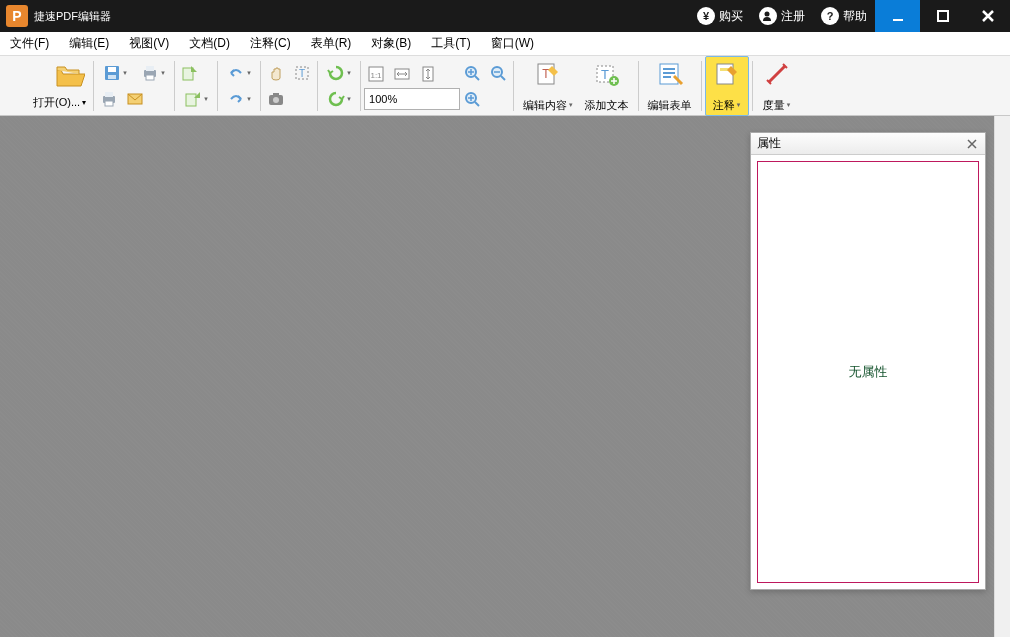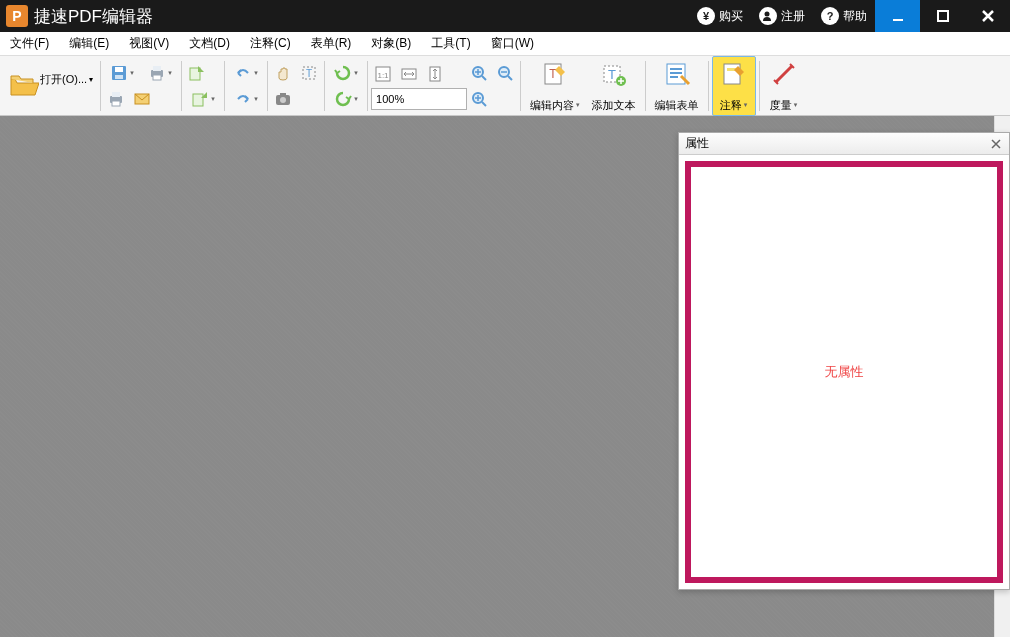--- a/index.html
+++ b/index.html
@@ -1,37 +1,37 @@
 <!DOCTYPE html>
 <html><head>
   <meta charset="utf-8">
   <style>
     * { margin: 0; padding: 0; box-sizing: border-box; }
     body { font-family: "Microsoft YaHei", Arial, sans-serif; font-size: 12px; width: 1010px; height: 637px; overflow: hidden; background: #fff; }
     
     
     .titlebar { height: 32px; background: #1a1a1a; display: flex; align-items: center; color: #fff; }
     .titlebar .app-icon { width: 22px; height: 22px; background: #e8872e; border-radius: 3px; margin: 0 6px 0 6px; display: flex; align-items: center; justify-content: center; font-weight: bold; color: #fff; font-size: 14px; }
-    .titlebar .title { flex: 0 0 auto; font-size: 17px; }
+    .titlebar .title { flex: 0 0 auto; font-size: 11px; }
     .titlebar .spacer { flex: 1; }
     .titlebar .header-btn { display: flex; align-items: center; padding: 0 8px; height: 32px; cursor: pointer; }
     .titlebar .header-btn .icon-circle { width: 18px; height: 18px; border-radius: 50%; background: #fff; color: #1a1a1a; display: flex; align-items: center; justify-content: center; font-size: 11px; font-weight: bold; margin-right: 4px; }
     .titlebar .win-controls { display: flex; }
     .titlebar .win-btn { width: 45px; height: 32px; display: flex; align-items: center; justify-content: center; cursor: pointer; }
     .titlebar .win-btn.minimize { background: #0a7dd8; }
     .titlebar .win-btn svg { width: 14px; height: 14px; }
     
     
     .menubar { height: 24px; background: #fff; border-bottom: 1px solid #ddd; display: flex; align-items: center; }
     .menubar .menu-item { padding: 0 10px; height: 24px; display: flex; align-items: center; cursor: pointer; font-size: 12px; }
     
     
     .toolbar { height: 60px; background: #f5f5f5; border-bottom: 1px solid #c8c8c8; display: flex; align-items: center; padding: 2px 4px; }
     .toolbar .divider { width: 1px; height: 50px; background: #ccc; margin: 0 3px; }
-    .toolbar .big-btn { display: flex; flex-direction: row; align-items: flex-start; padding: 2px 4px; cursor: pointer; border-radius: 2px; }
+    .toolbar .big-btn { display: flex; flex-direction: column; align-items: flex-end; padding: 2px 4px; cursor: pointer; border-radius: 2px; margin-left: 25px; }
     .toolbar .big-btn .icon { width: 32px; height: 32px; display: flex; align-items: center; justify-content: center; }
     .toolbar .big-btn .label { font-size: 11px; margin-top: 2px; display: flex; align-items: center; }
     .toolbar .big-btn .label .arrow { font-size: 8px; margin-left: 2px; }
     .toolbar .row { display: flex; gap: 2px; }
     .toolbar .col { display: flex; flex-direction: column; gap: 2px; }
     .toolbar .small-btn { width: 24px; height: 24px; display: flex; align-items: center; justify-content: center; cursor: pointer; border-radius: 2px; }
     .toolbar .small-btn.with-arrow { width: 36px; }
     .toolbar .arrow-down { font-size: 7px; color: #666; margin-left: 2px; }
     .toolbar .zoom-input { width: 96px; height: 22px; border: 1px solid #b0b0b0; font-size: 11px; padding: 0 4px; background: #fff; }
     .toolbar .active { background: #fde047; border: 1px solid #7ab8e8; }
@@ -40,24 +40,24 @@
     .toolbar .labeled-btn .lbl { font-size: 11px; margin-top: 9px; display: flex; align-items: center; }
     
     
     .main { display: flex; height: calc(637px - 32px - 24px - 60px); position: relative; }
     .canvas { flex: 1; background: #8a8a8a; background-image: 
       repeating-linear-gradient(45deg, rgba(255,255,255,0.02) 0, rgba(255,255,255,0.02) 1px, transparent 1px, transparent 3px);
       position: relative; }
     .scrollbar-v { width: 16px; background: #f0f0f0; border-left: 1px solid #ddd; }
     
     
-    .props-panel { position: absolute; right: 0; top: 16px; width: 332px; height: 458px; background: #fff; border: 1px solid #aaa; box-shadow: 0 2px 6px rgba(0,0,0,0.2); display: flex; flex-direction: column; }
+    .props-panel { position: absolute; right: 24px; top: 16px; width: 236px; height: 458px; background: #fff; border: 1px solid #aaa; box-shadow: 0 2px 6px rgba(0,0,0,0.2); display: flex; flex-direction: column; }
     .props-header { height: 22px; background: linear-gradient(#fdfdfd, #ececec); border-bottom: 1px solid #ccc; display: flex; align-items: center; padding: 0 6px; font-size: 12px; }
     .props-header .close { margin-left: auto; cursor: pointer; width: 14px; height: 14px; display: flex; align-items: center; justify-content: center; font-size: 12px; color: #666; }
-    .props-body { flex: 1; background: #fff; border: 6px solid #be185d; margin: 6px; display: flex; align-items: center; justify-content: center; color: #ef4444; font-size: 13px; }
+    .props-body { flex: 1; background: #fff; border: 1px solid #be185d; margin: 6px; display: flex; align-items: center; justify-content: center; color: #14532d; font-size: 13px; }
     
     svg { display: block; }
   </style>
 </head>
 <body>
 
 <div class="titlebar">
   <div class="app-icon">P</div>
   <div class="title">捷速PDF编辑器</div>
   <div class="spacer"></div>

